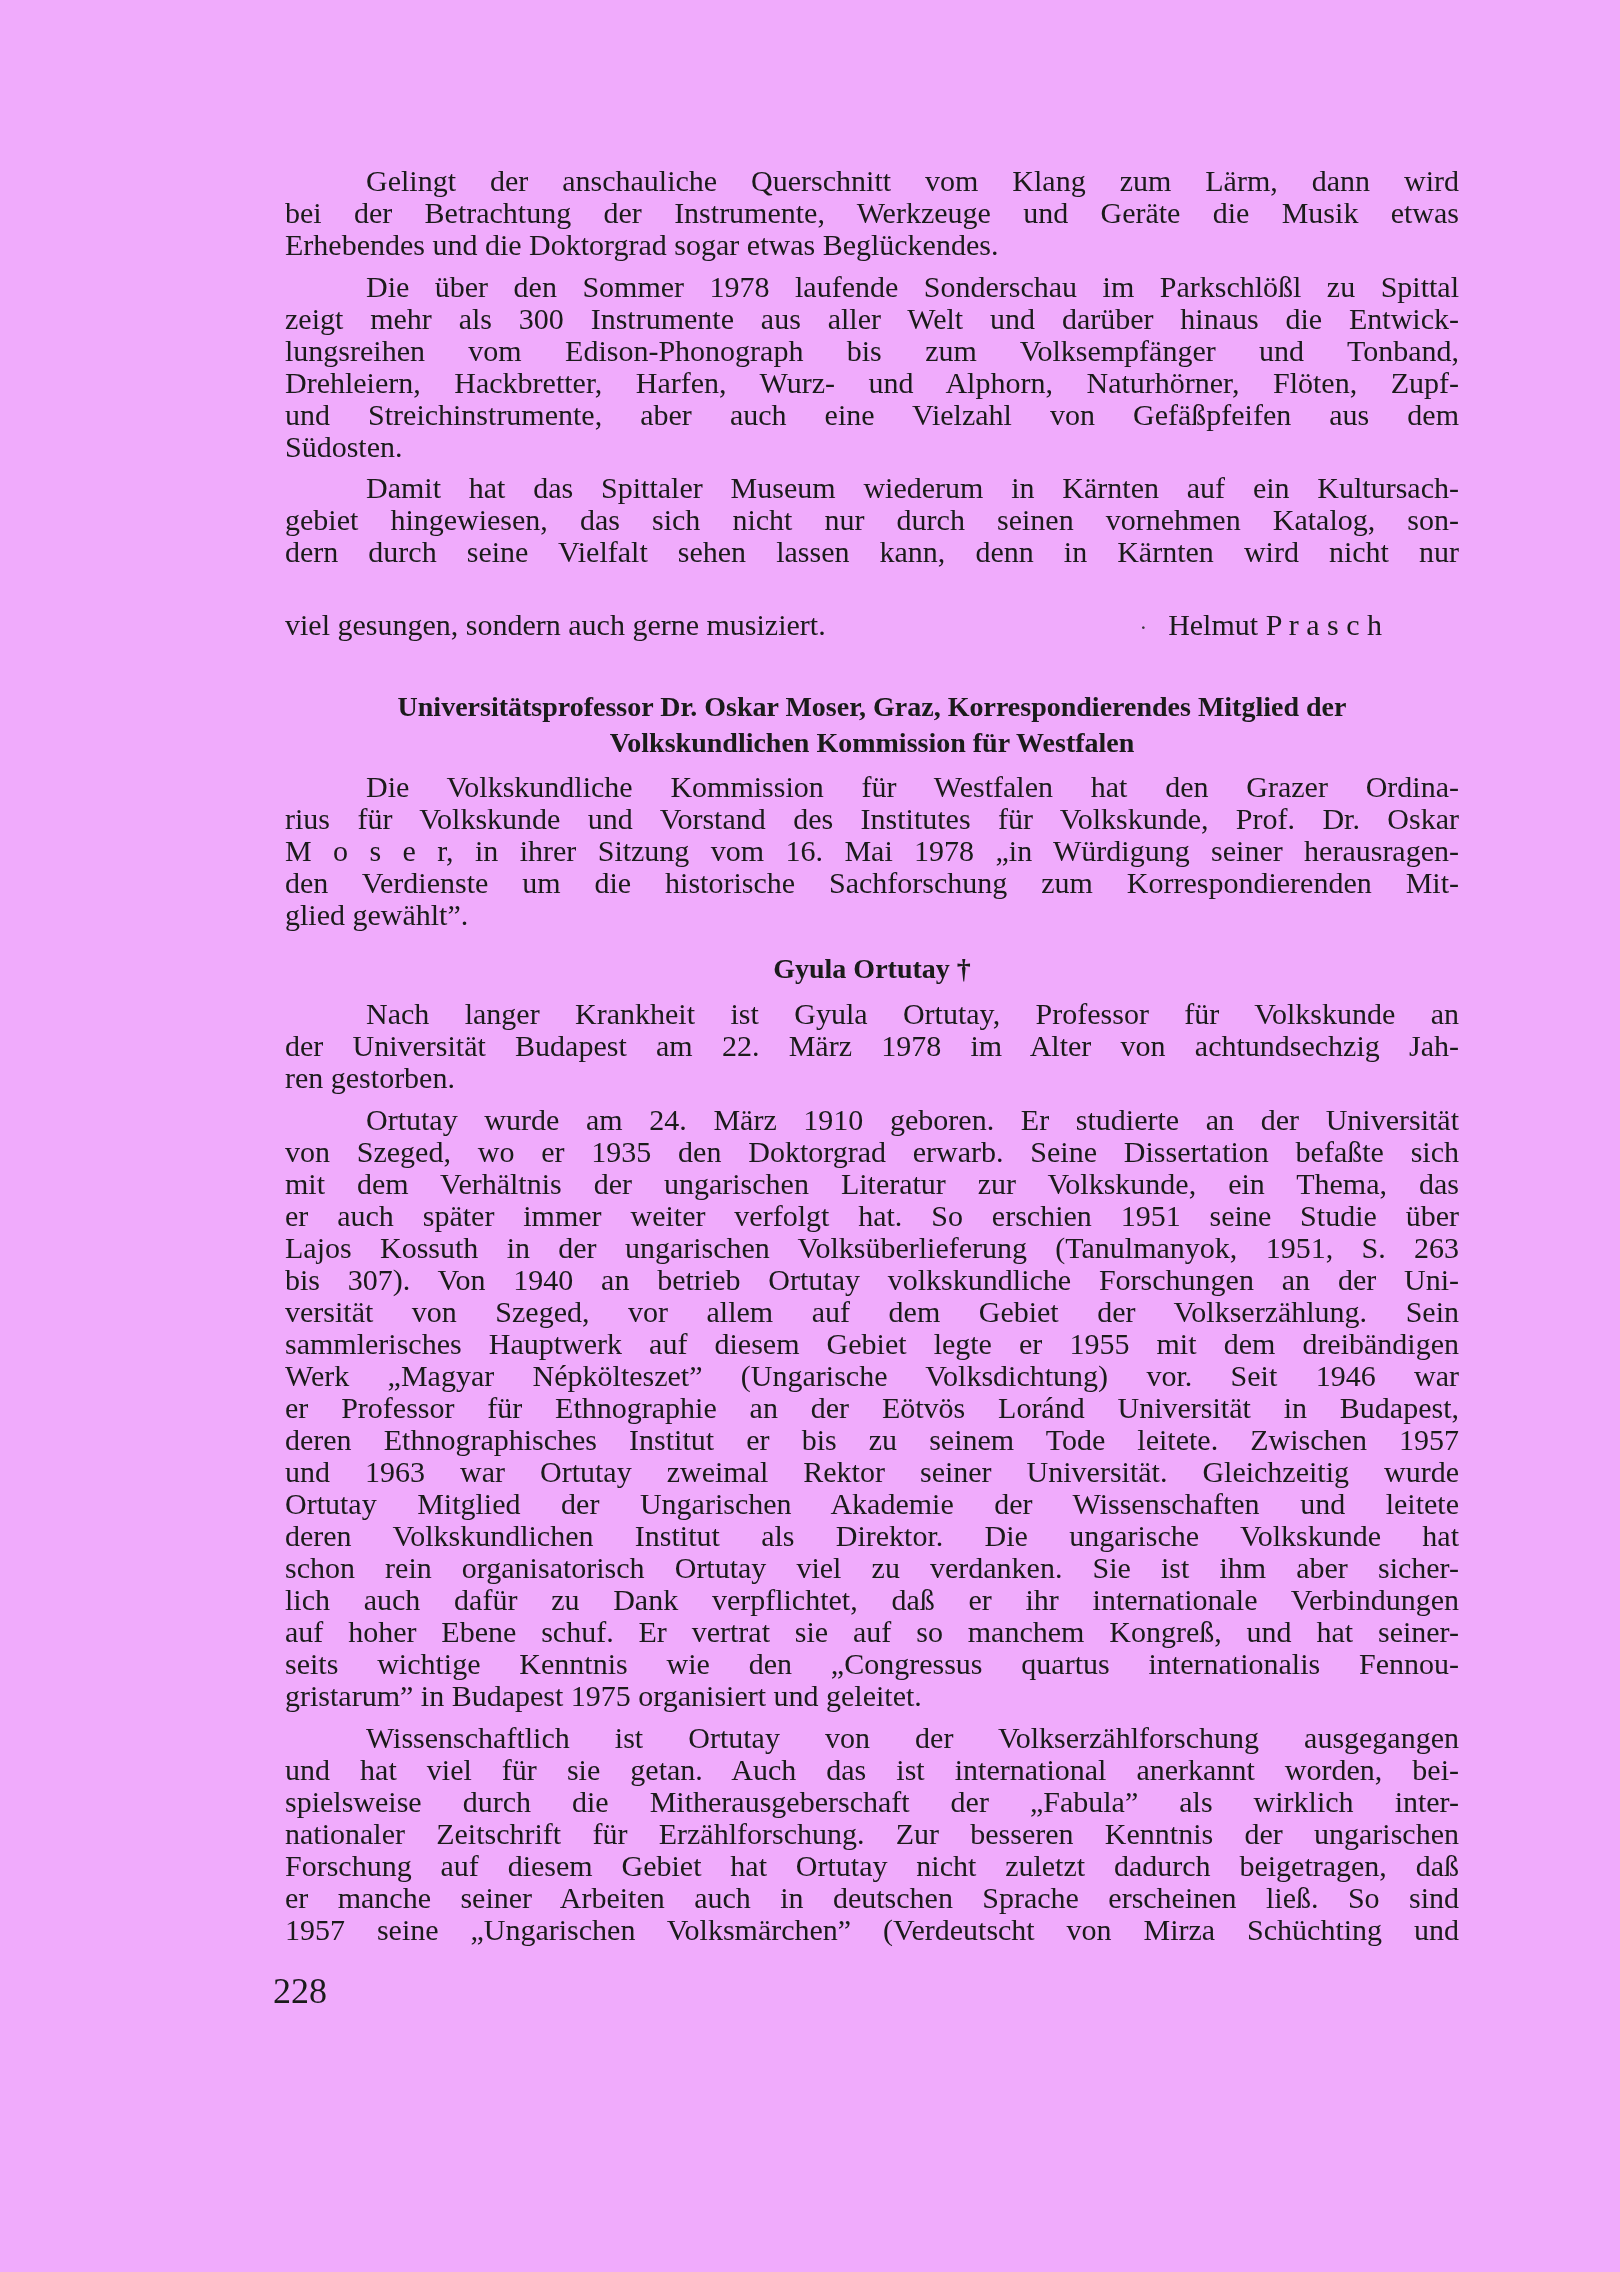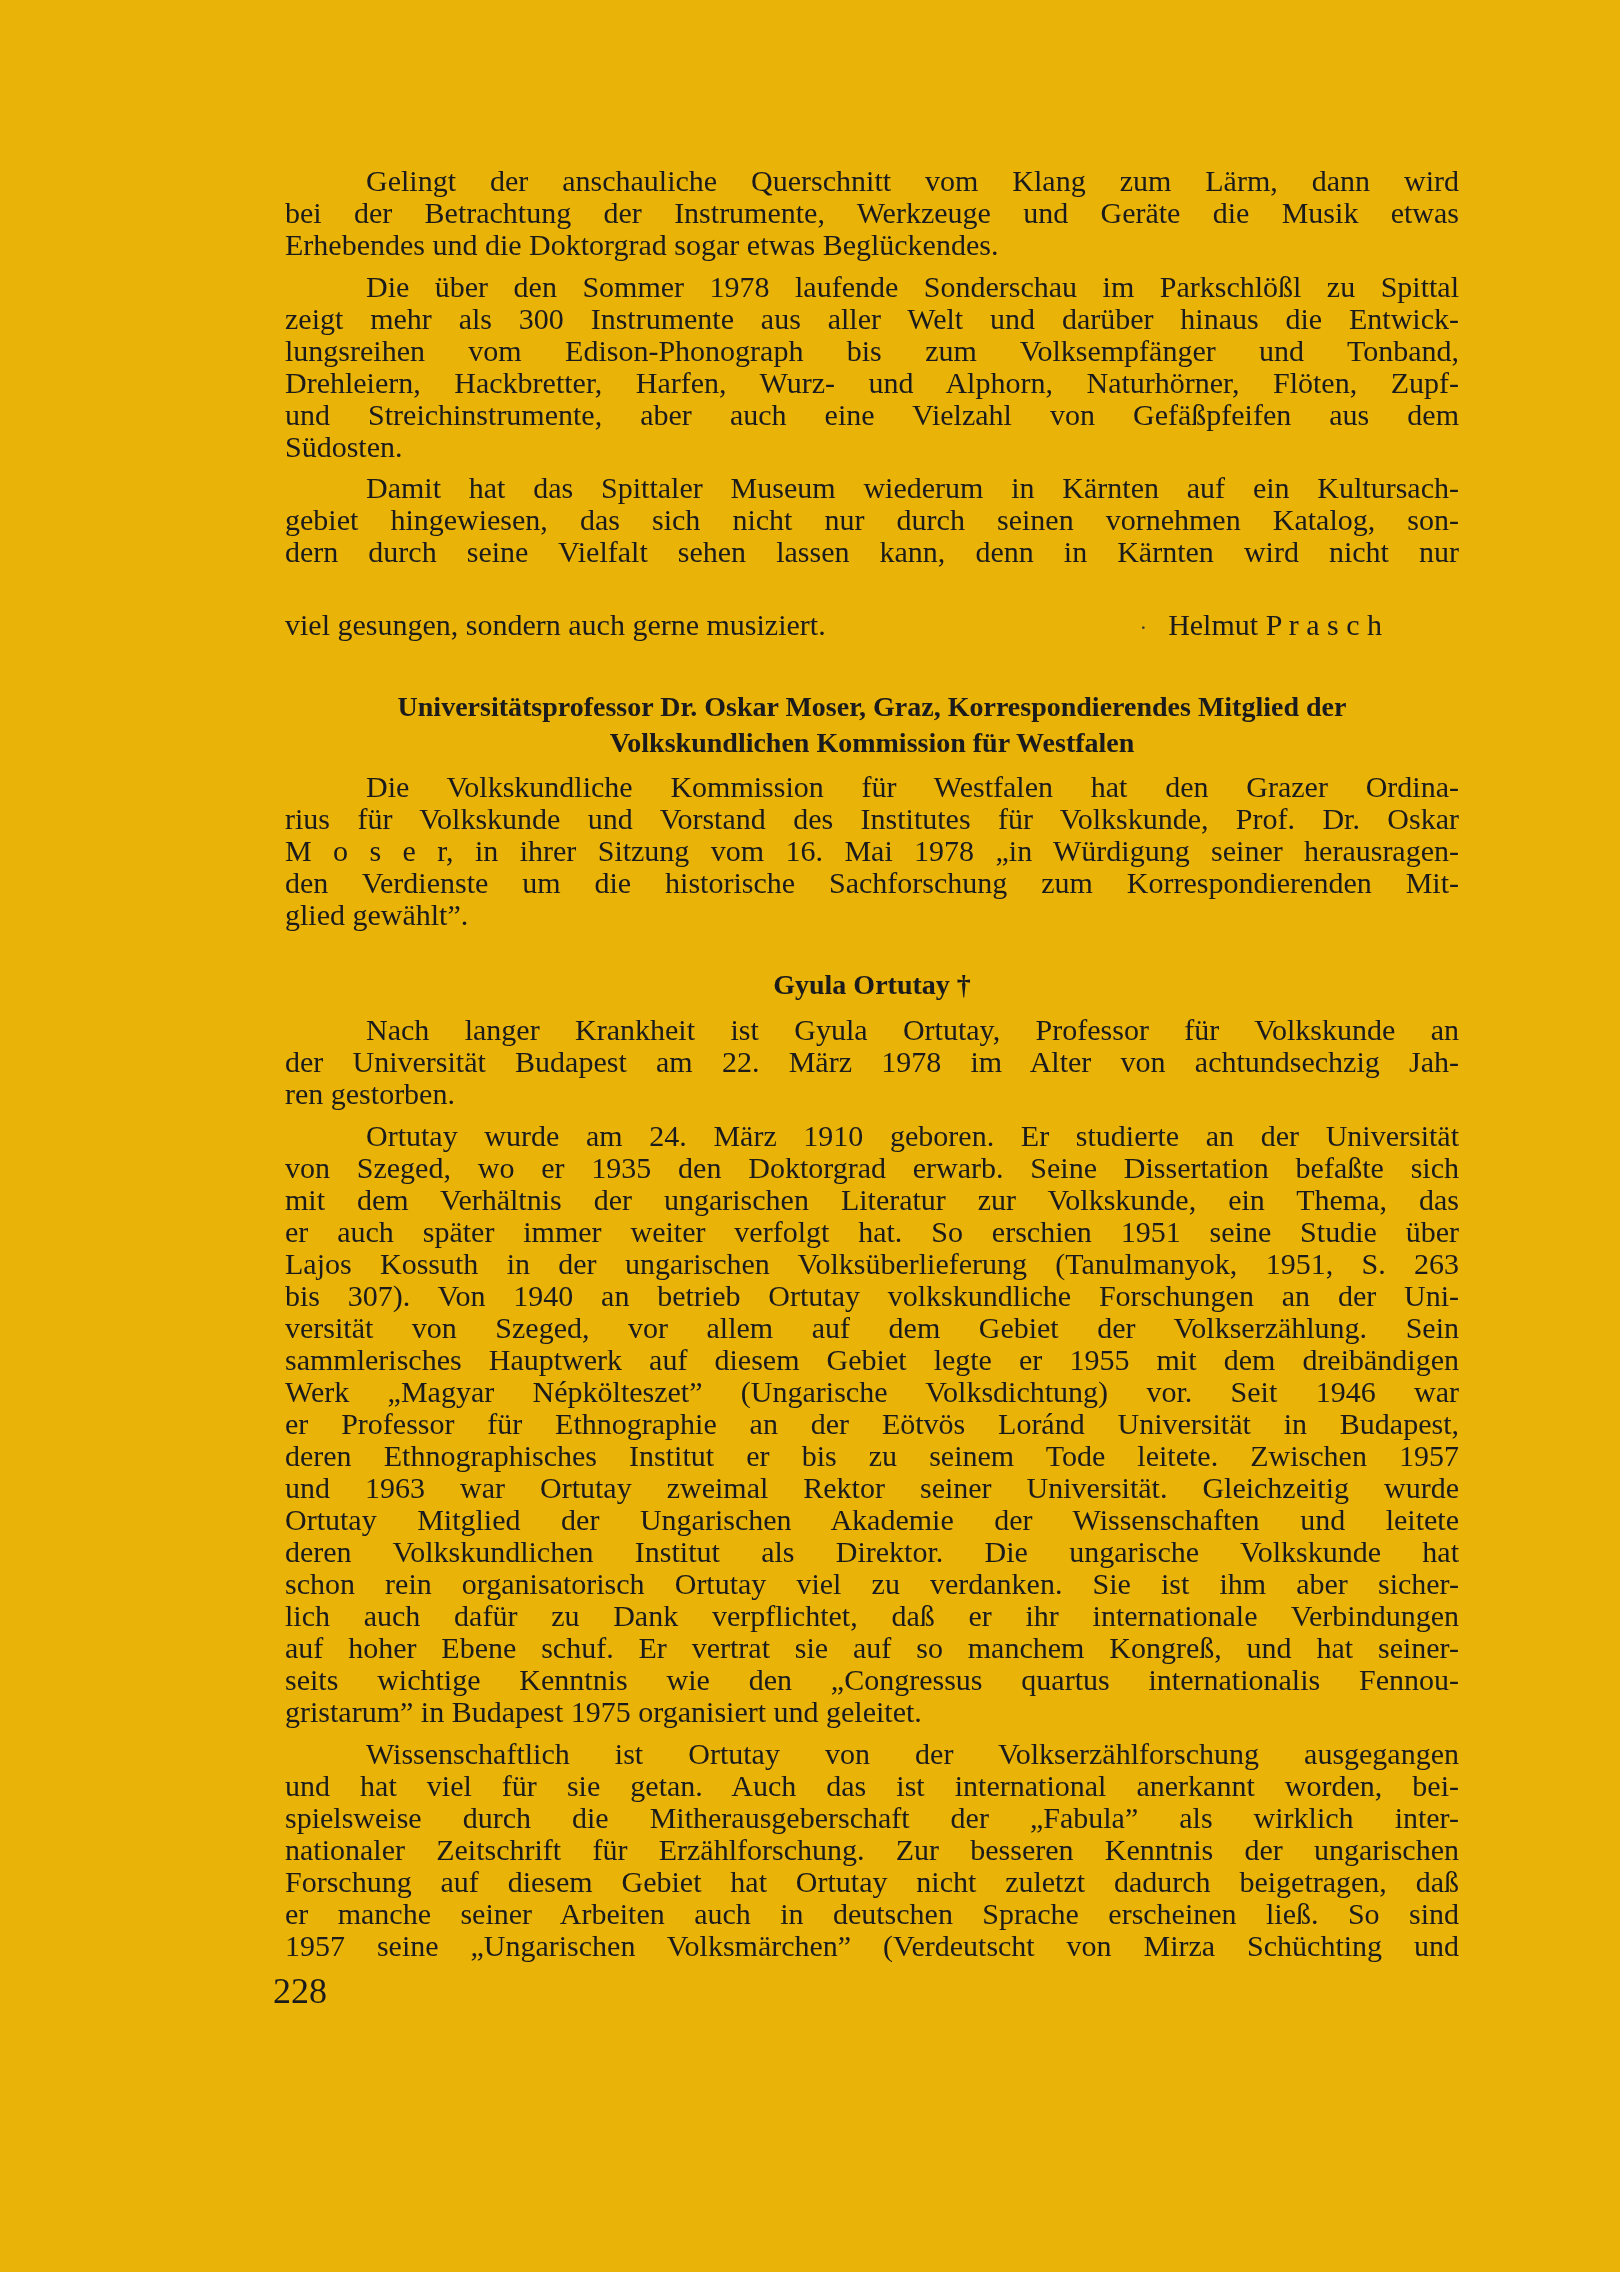--- a/index.html
+++ b/index.html
@@ -8,21 +8,21 @@
     height: 2273px;
     background: #ffffff;
     position: relative;
     overflow: hidden;
     font-family: "Liberation Serif", "DejaVu Serif", serif;
     color: #1b1b1b;
   }
   .page {
     position: absolute;
     inset: 0;
-    background: #eab308;
+    background: #f0abfc;
   }
   .text-column {
     position: absolute;
     left: 285px;
     top: 165px;
     width: 1174px;
   }
   .para {
     margin-top: 9.7px;
     font-size: 30px;
@@ -41,21 +41,21 @@
     line-height: 36px;
     text-align: center;
     margin-top: 45px;
     margin-bottom: 9.7px;
   }
   .heading .line {
     text-align: center;
     text-align-last: center;
   }
   .heading.single {
-    margin-top: 36px;
+    margin-top: 20px;
     margin-bottom: 11.3px;
   }
   .sigline {
     display: flex;
     justify-content: space-between;
     align-items: baseline;
     margin-top: 41px;
   }
   .siggroup {
     display: flex;

